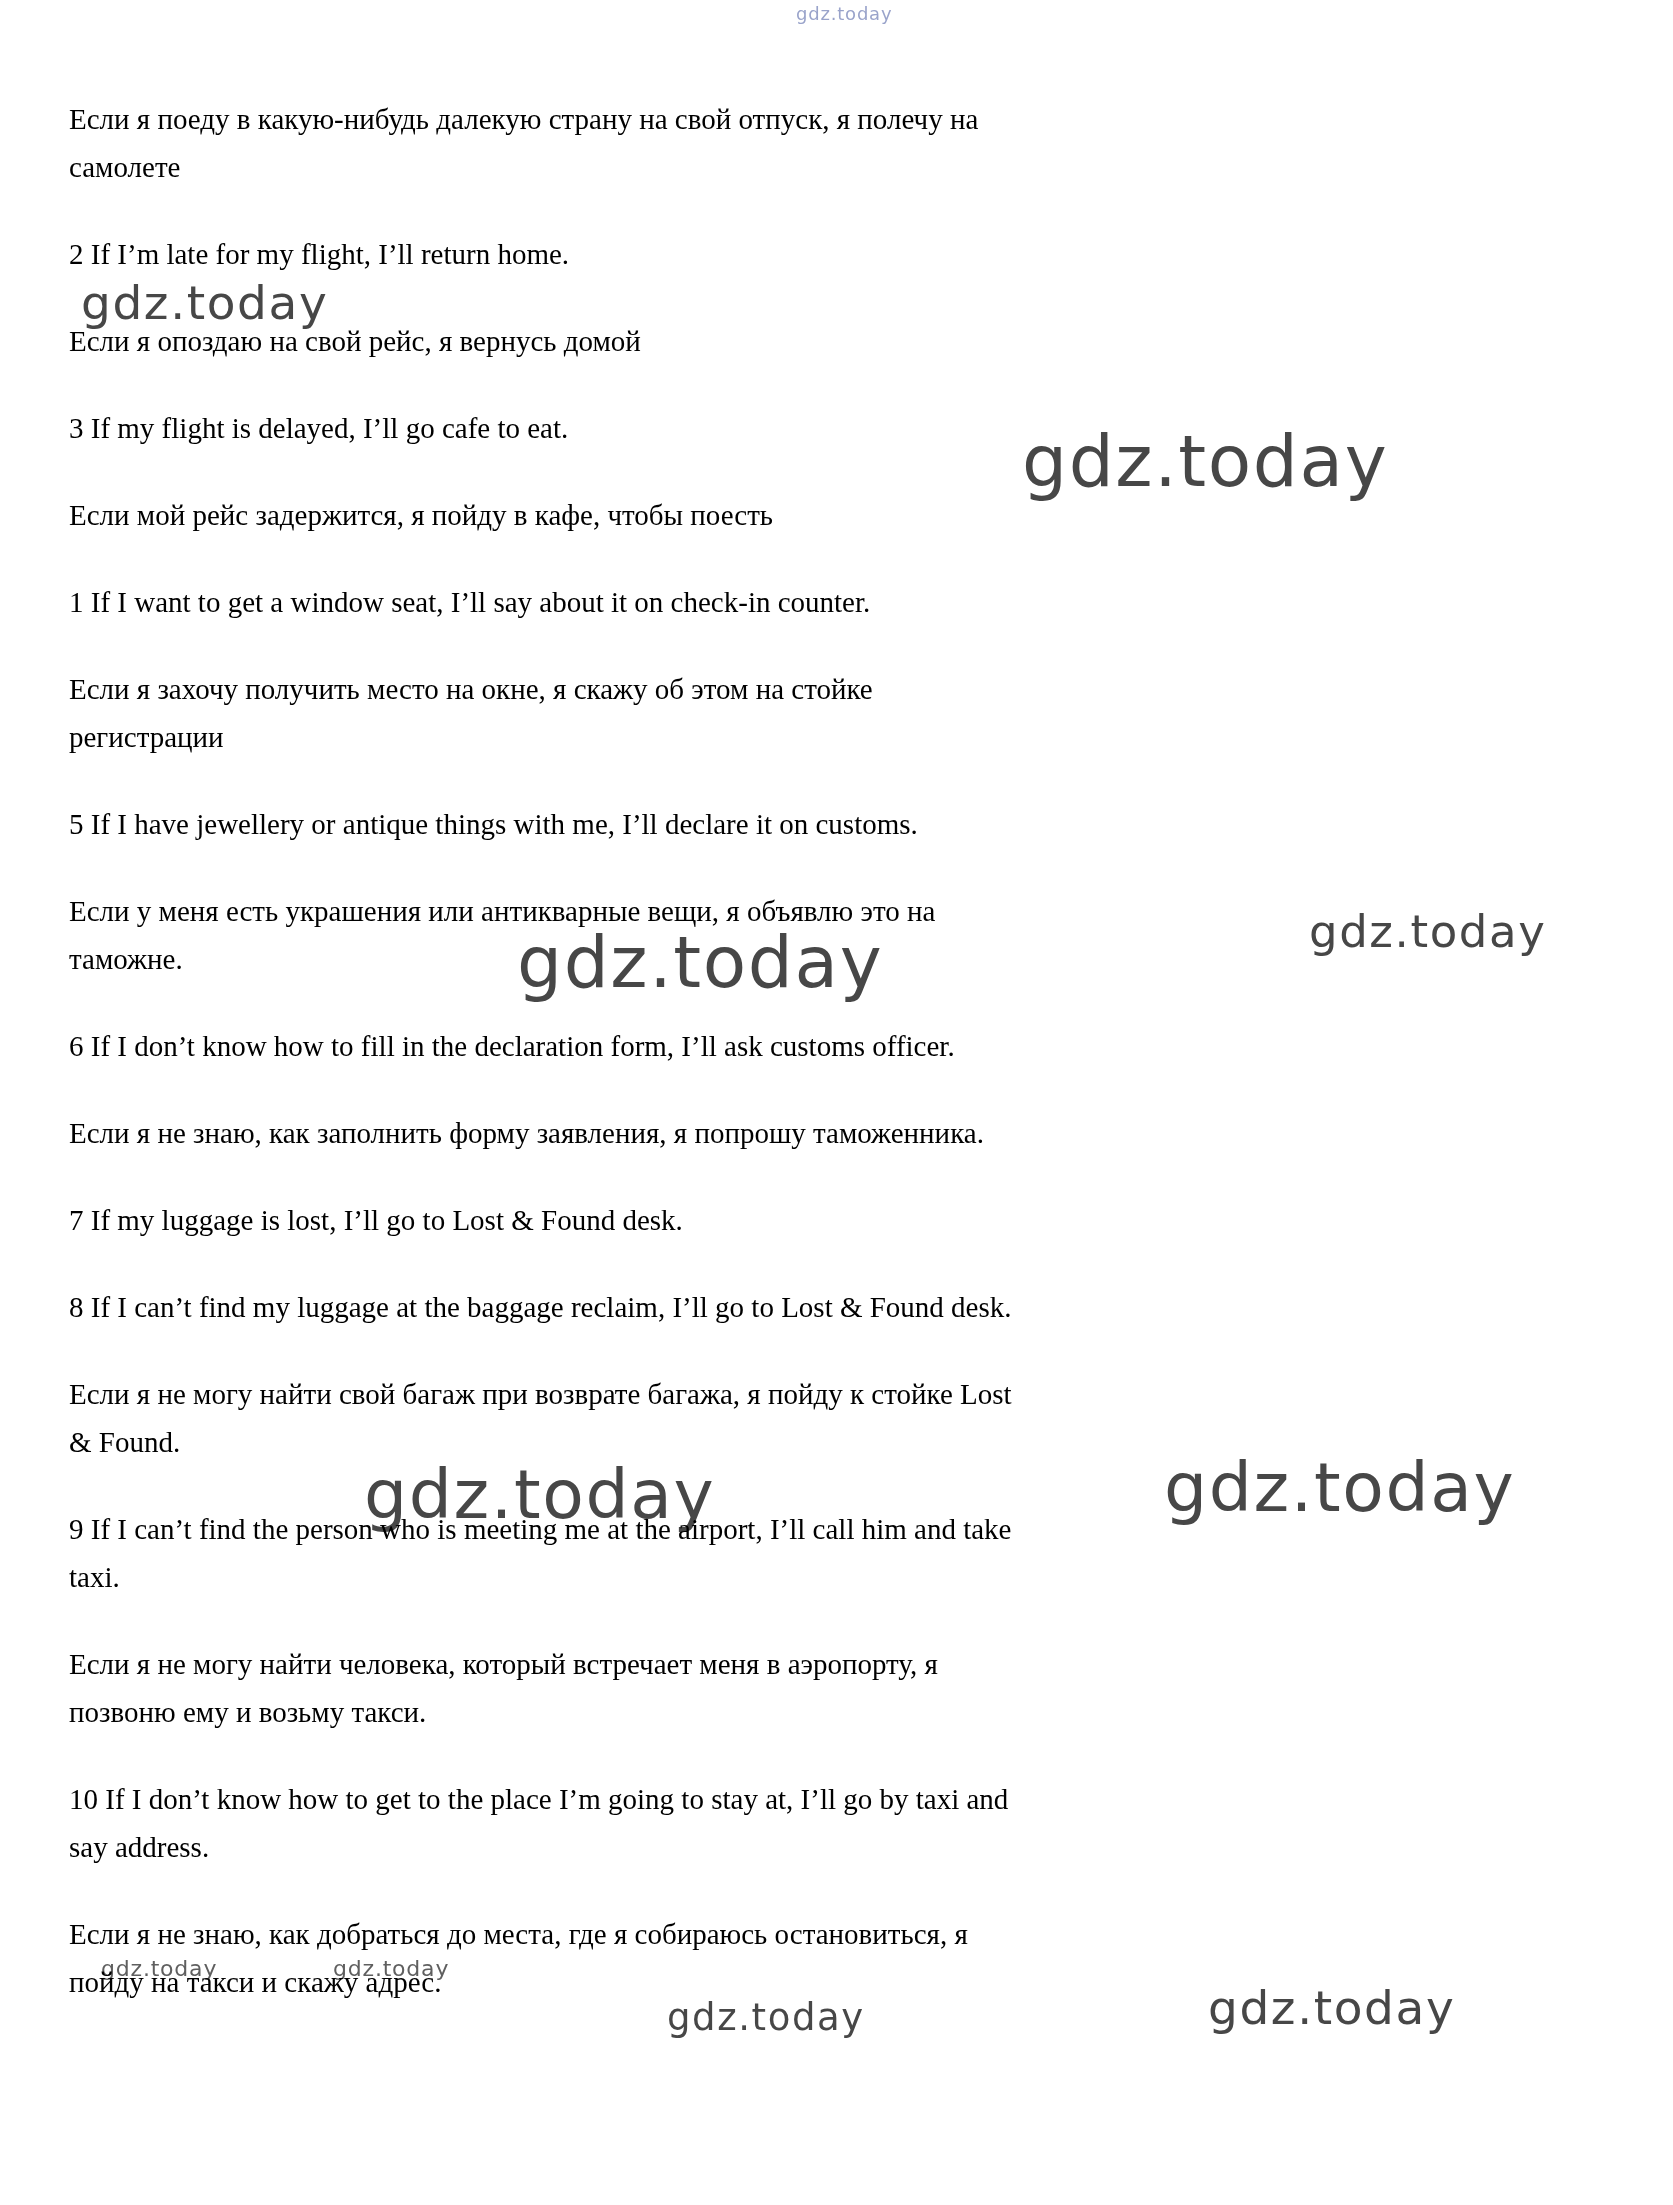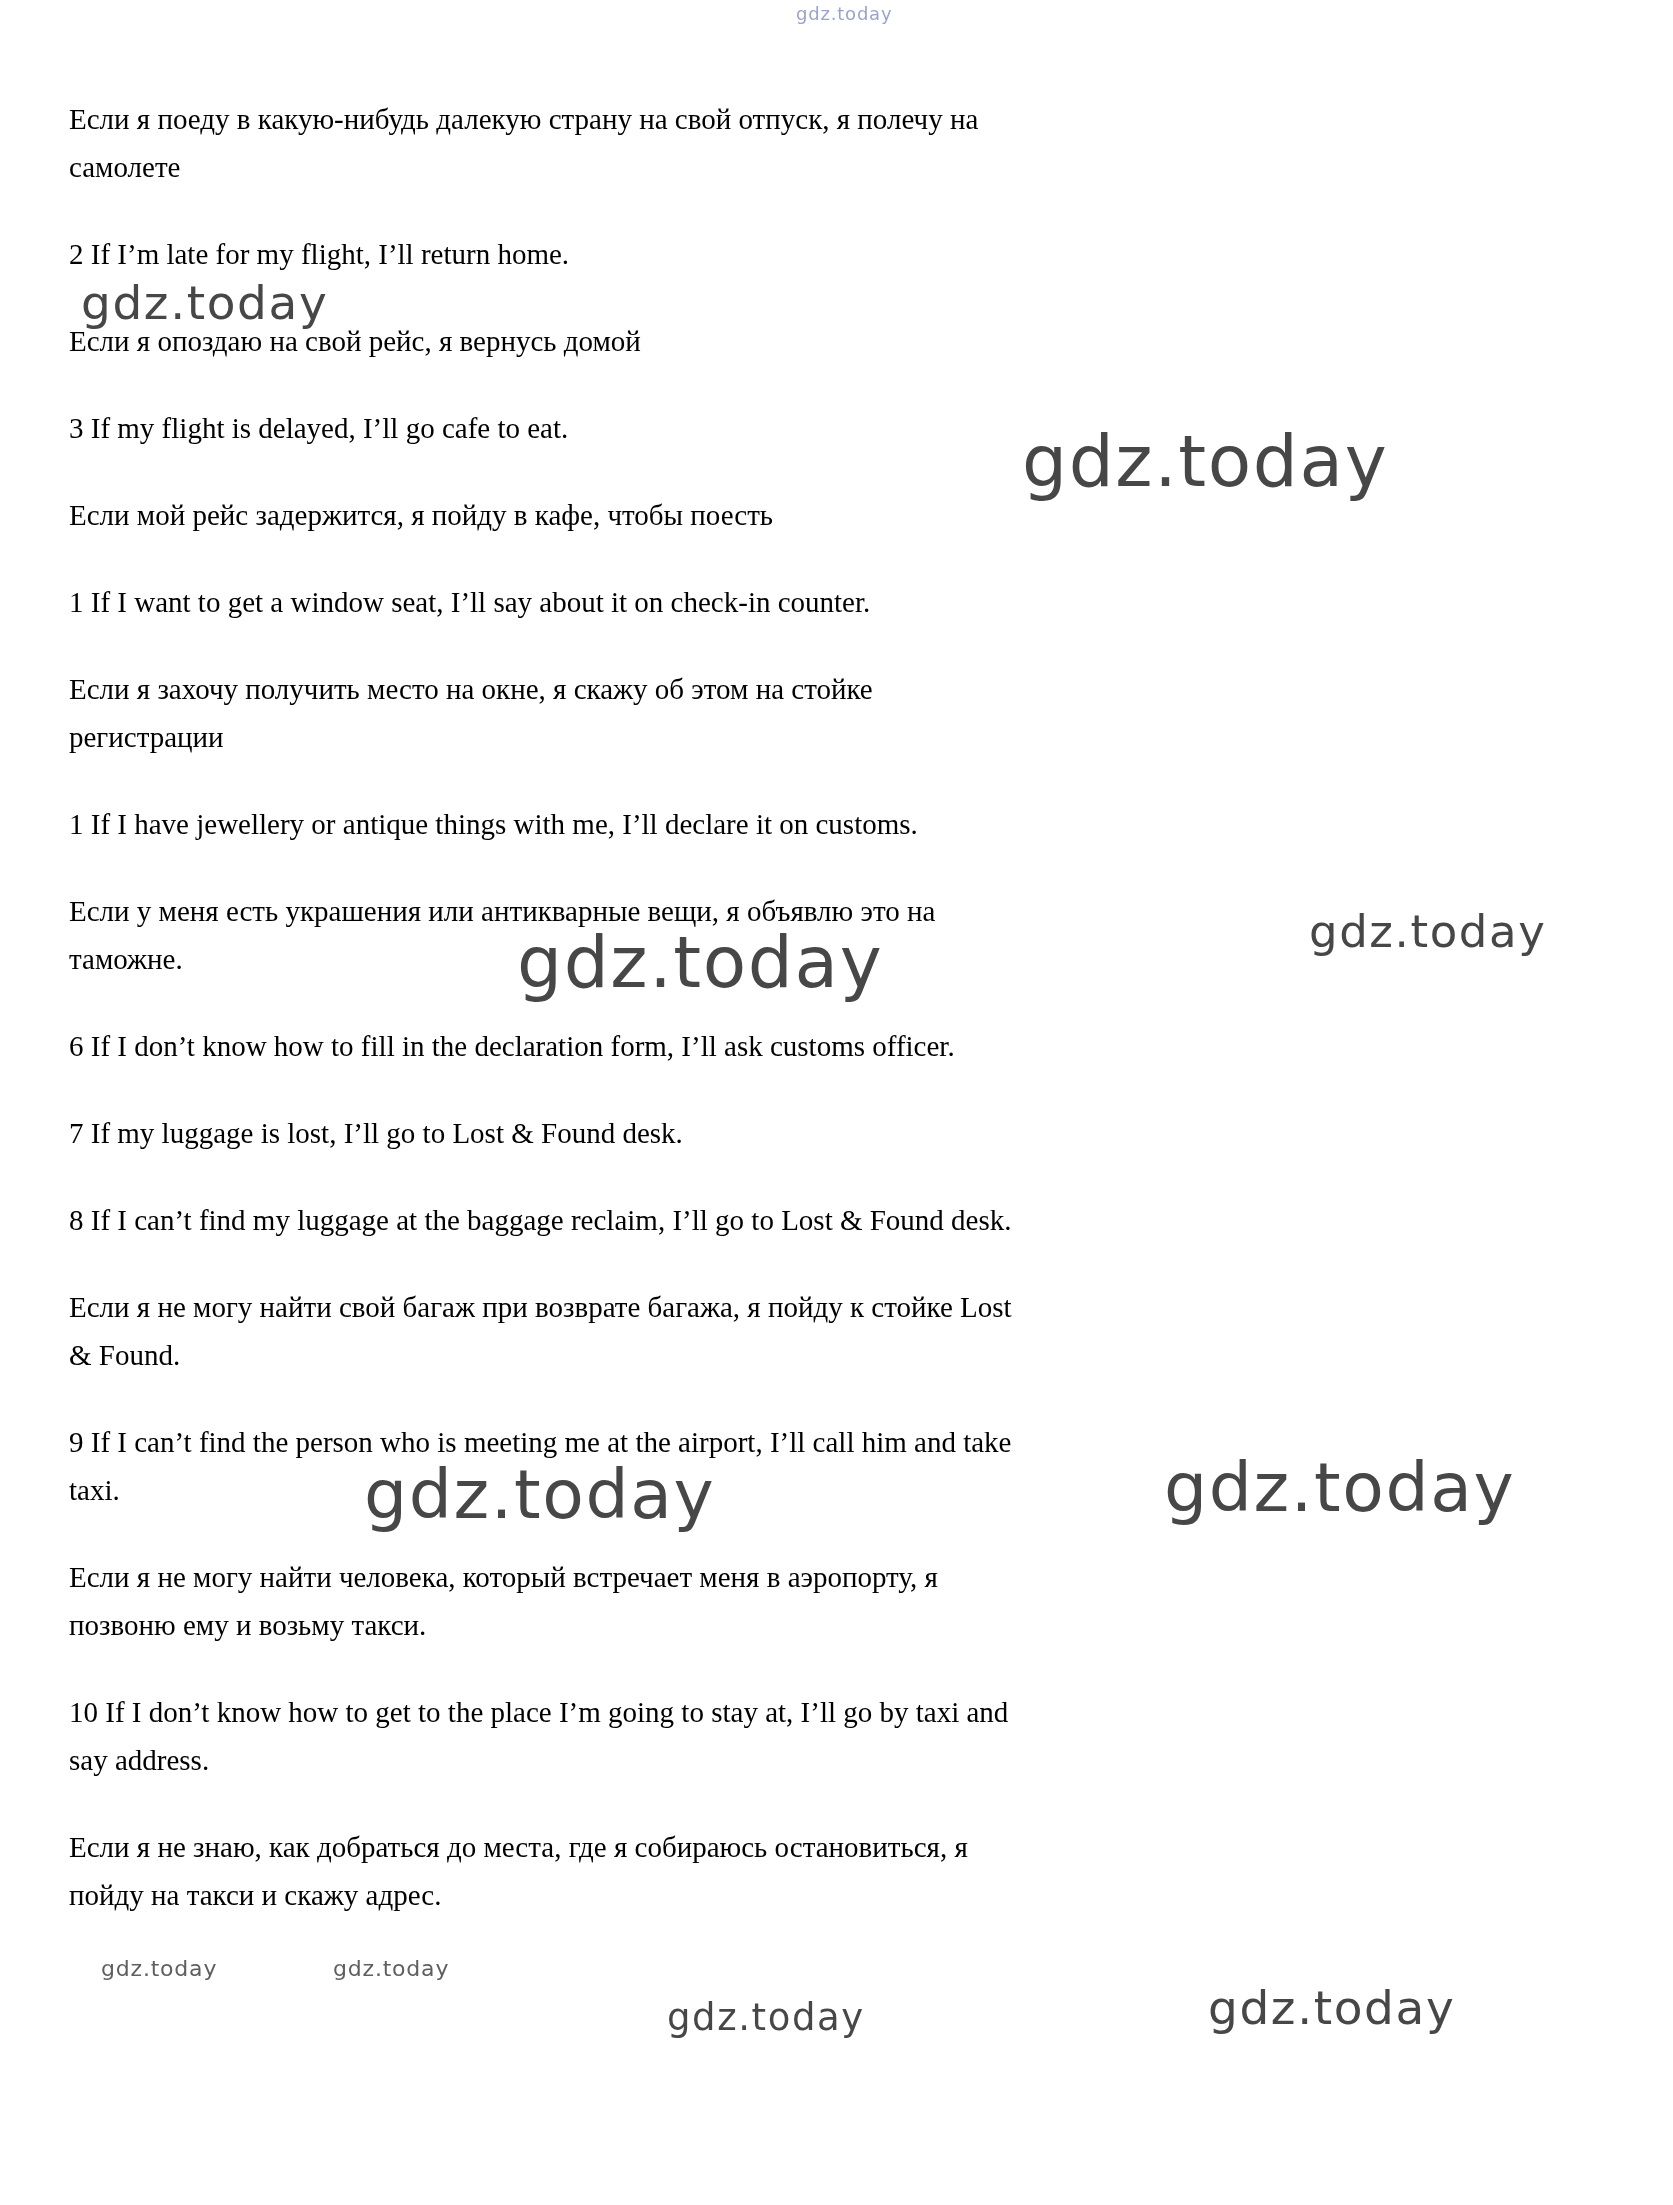--- a/index.html
+++ b/index.html
@@ -67,24 +67,25 @@
   <div class="content">
     <p>Если я поеду в какую-нибудь далекую страну на свой отпуск, я полечу на
 самолете</p>
     <p>2 If I’m late for my flight, I’ll return home.</p>
     <p>Если я опоздаю на свой рейс, я вернусь домой</p>
     <p>3 If my flight is delayed, I’ll go cafe to eat.</p>
     <p>Если мой рейс задержится, я пойду в кафе, чтобы поесть</p>
     <p>1 If I want to get a window seat, I’ll say about it on check-in counter.</p>
     <p>Если я захочу получить место на окне, я скажу об этом на стойке
 регистрации</p>
-    <p>1 If I have jewellery or antique things with me, I’ll declare it on customs.</p>
+    <p>5 If I have jewellery or antique things with me, I’ll declare it on customs.</p>
     <p>Если у меня есть украшения или антикварные вещи, я объявлю это на
 таможне.</p>
     <p>6 If I don’t know how to fill in the declaration form, I’ll ask customs officer.</p>
+    <p>Если я не знаю, как заполнить форму заявления, я попрошу таможенника.</p>
     <p>7 If my luggage is lost, I’ll go to Lost &amp; Found desk.</p>
     <p>8 If I can’t find my luggage at the baggage reclaim, I’ll go to Lost &amp; Found desk.</p>
     <p>Если я не могу найти свой багаж при возврате багажа, я пойду к стойке Lost
 &amp; Found.</p>
     <p>9 If I can’t find the person who is meeting me at the airport, I’ll call him and take
 taxi.</p>
     <p>Если я не могу найти человека, который встречает меня в аэропорту, я
 позвоню ему и возьму такси.</p>
     <p>10 If I don’t know how to get to the place I’m going to stay at, I’ll go by taxi and
 say address.</p>

